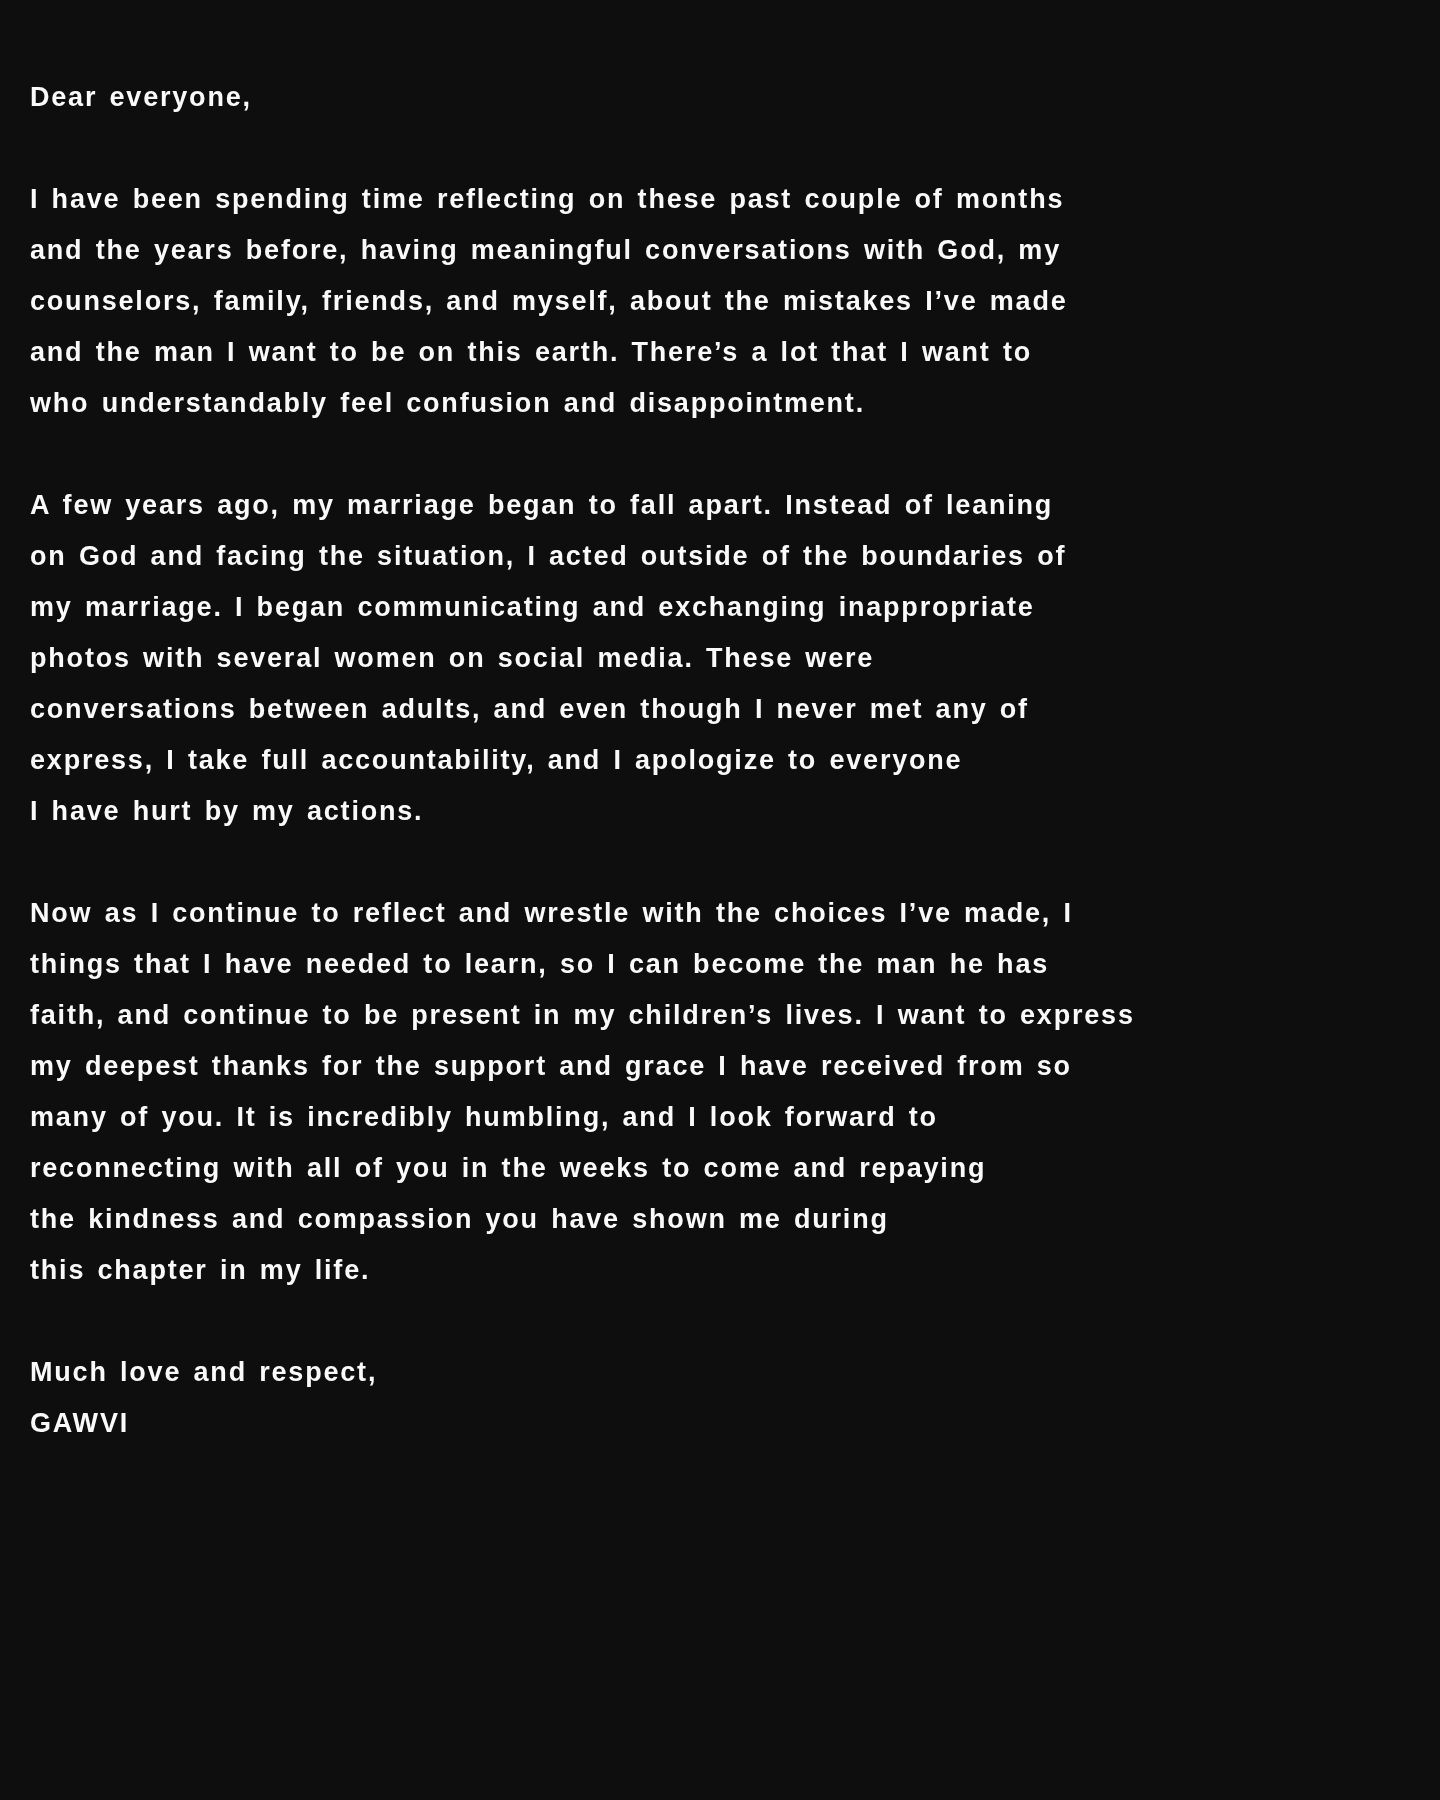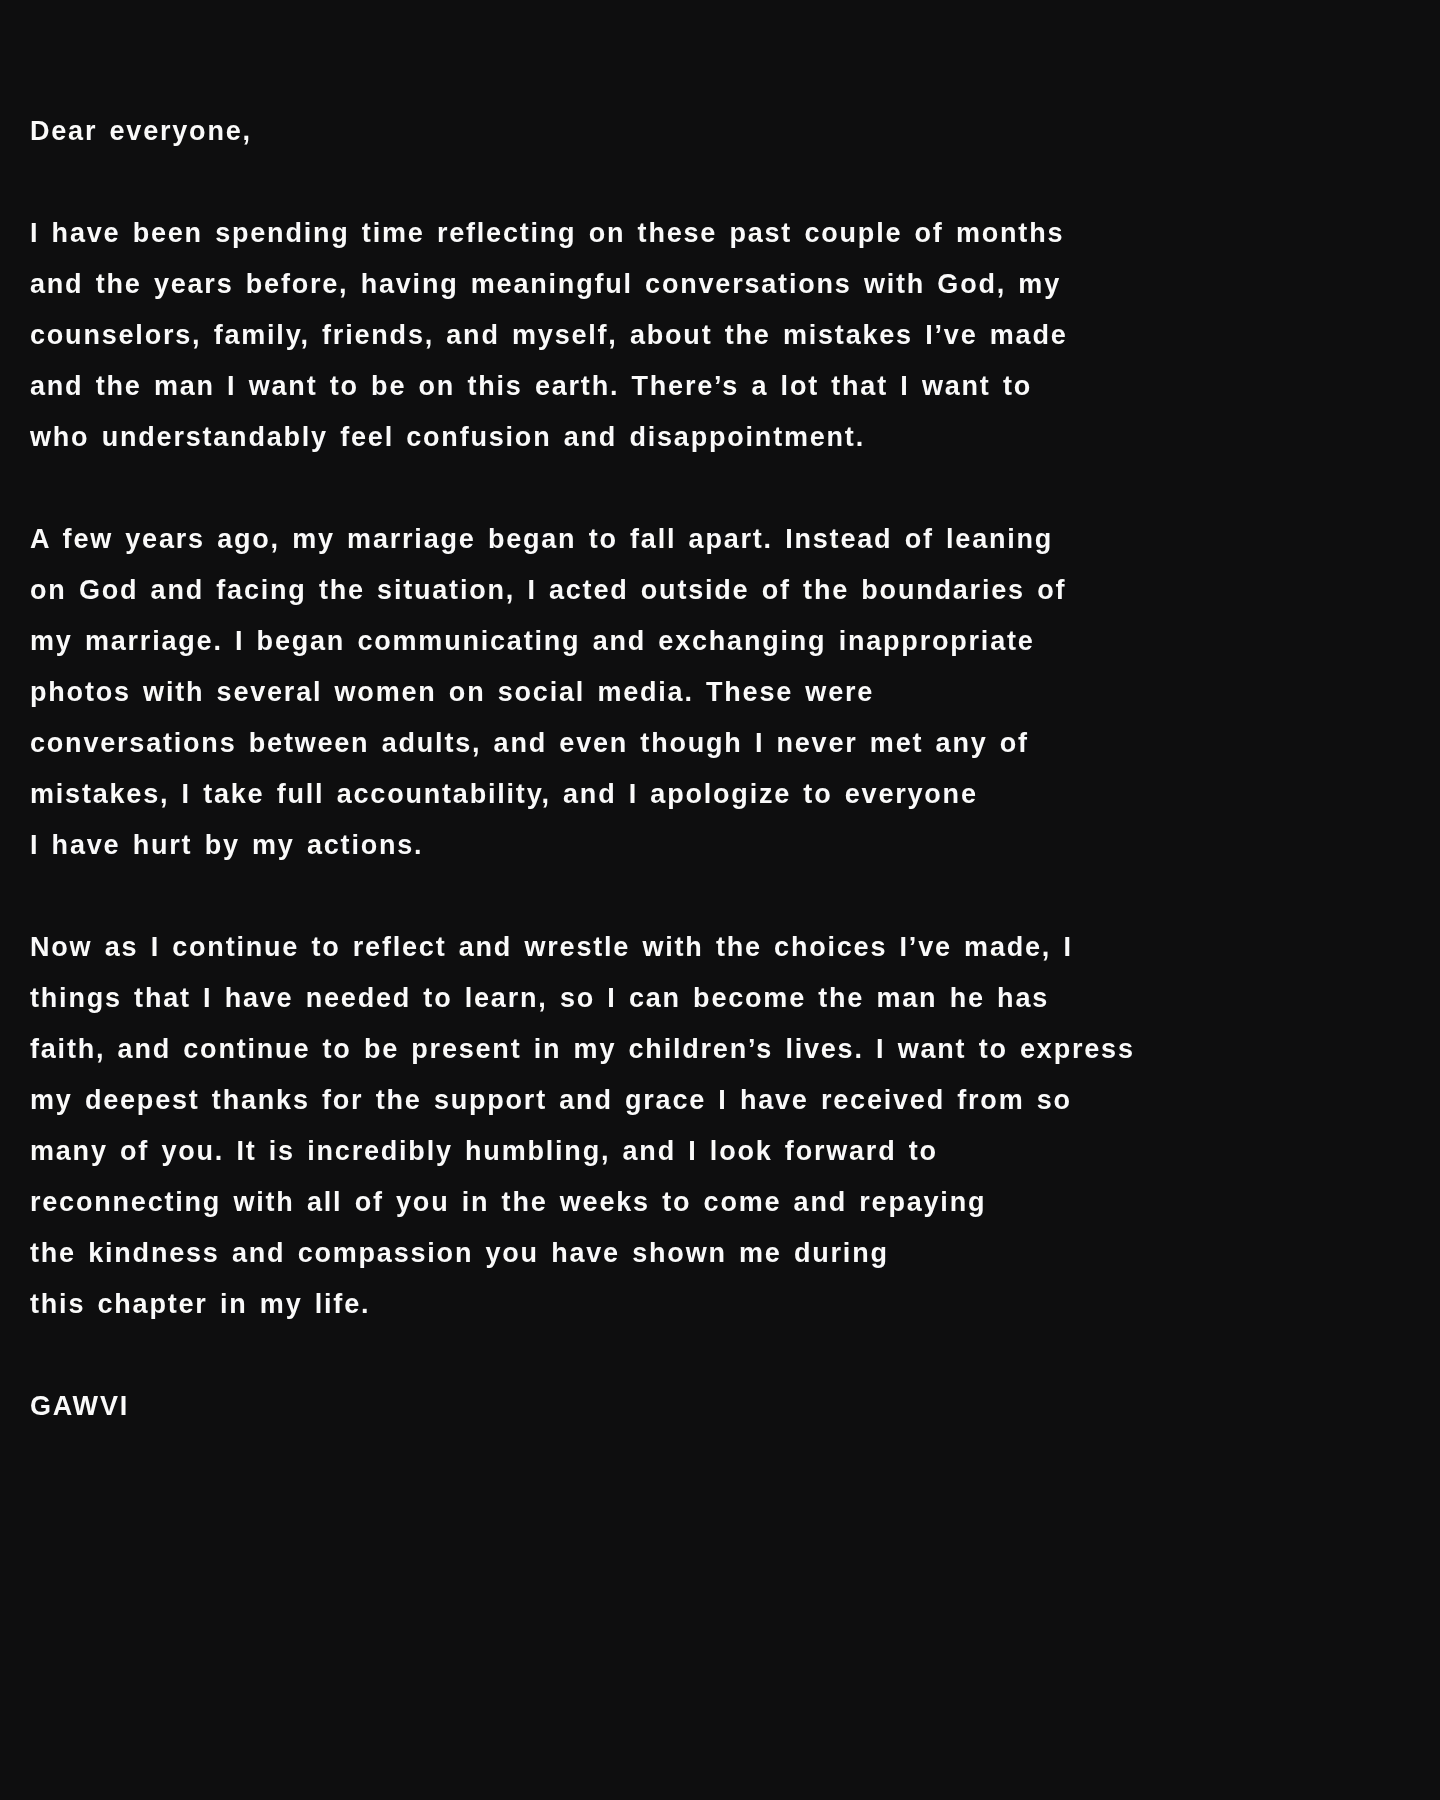--- a/index.html
+++ b/index.html
@@ -10,21 +10,21 @@
     width: 1440px;
     height: 1800px;
     background: #0e0e0f;
     overflow: hidden;
     font-family: "Liberation Sans", "DejaVu Sans", sans-serif;
   }
   main.letter {
     box-sizing: border-box;
     width: 1440px;
     height: 1756px;
-    padding: 106px 20px 0 30px;
+    padding: 72px 20px 0 30px;
     color: #fafafa;
   }
   .line {
     margin: 0;
     font-size: 27px;
     font-weight: 700;
     line-height: 51px;
     letter-spacing: 1.8px;
     word-spacing: 3px;
     white-space: nowrap;
@@ -53,32 +53,33 @@
     <p class="line">and the man I want to be on this earth. There’s a lot that I want to</p>
     <p class="line">who understandably feel confusion and disappointment.</p>
   </section>
 
   <section class="para">
     <p class="line">A few years ago, my marriage began to fall apart. Instead of leaning</p>
     <p class="line">on God and facing the situation, I acted outside of the boundaries of</p>
     <p class="line">my marriage. I began communicating and exchanging inappropriate</p>
     <p class="line">photos with several women on social media. These were</p>
     <p class="line">conversations between adults, and even though I never met any of</p>
-    <p class="line">mistakes, I take full accountability, and I apologize to everyone</p>
+    <p class="line">express, I take full accountability, and I apologize to everyone</p>
     <p class="line">I have hurt by my actions.</p>
   </section>
 
   <section class="para">
     <p class="line">Now as I continue to reflect and wrestle with the choices I’ve made, I</p>
     <p class="line">things that I have needed to learn, so I can become the man he has</p>
     <p class="line">faith, and continue to be present in my children’s lives. I want to express</p>
     <p class="line">my deepest thanks for the support and grace I have received from so</p>
     <p class="line">many of you. It is incredibly humbling, and I look forward to</p>
     <p class="line">reconnecting with all of you in the weeks to come and repaying</p>
     <p class="line">the kindness and compassion you have shown me during</p>
     <p class="line">this chapter in my life.</p>
   </section>
 
   <section class="para">
+    <p class="line">Much love and respect,</p>
     <p class="line">GAWVI</p>
   </section>
 
 </main>
 
 </body></html>

